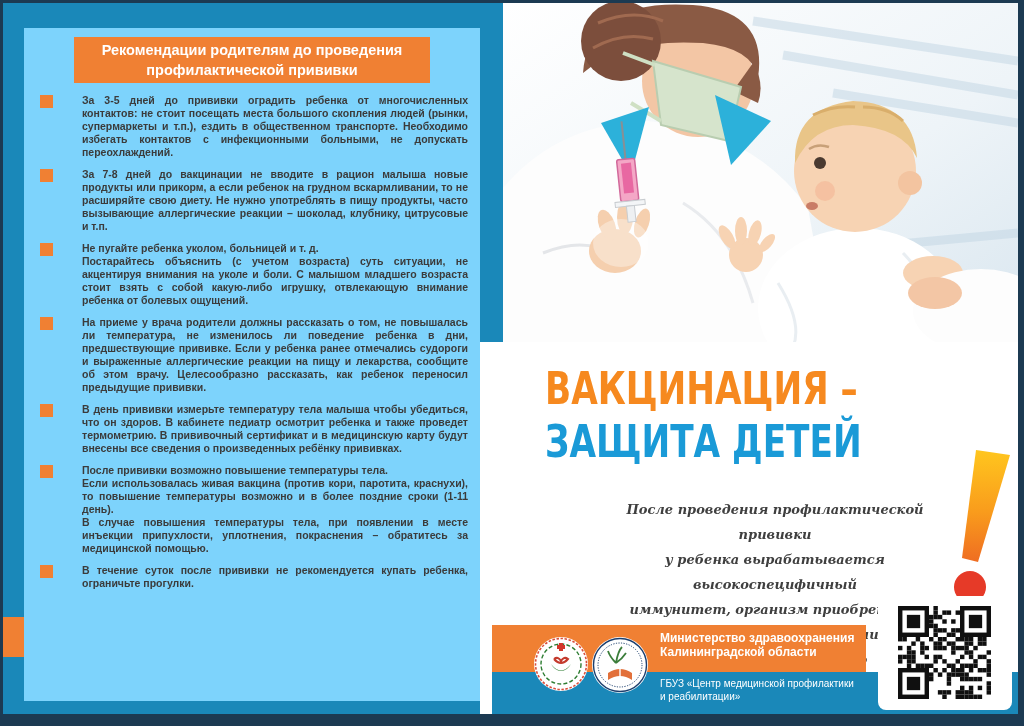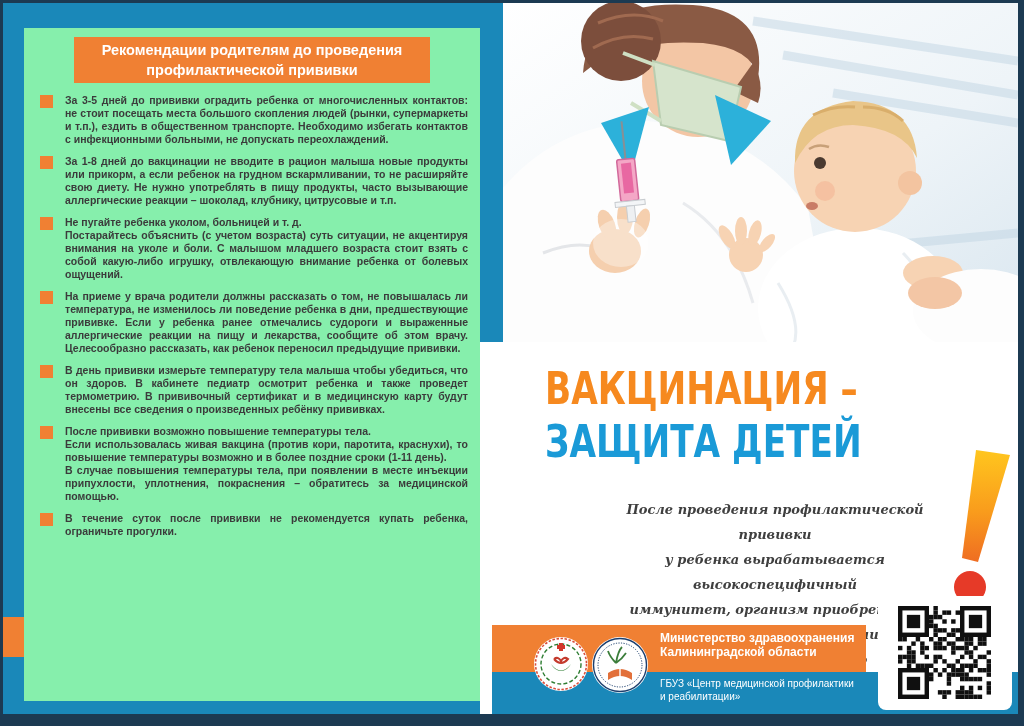--- a/index.html
+++ b/index.html
@@ -1,25 +1,25 @@
 <!DOCTYPE html>
 <html><head>
 <meta charset="utf-8">
 <style>
   html,body{margin:0;padding:0;background:#26343f;}
   .canvas{position:relative;width:1024px;height:726px;background:#1c3a52;overflow:hidden;
           font-family:"Liberation Sans",sans-serif;}
   .teal-base{position:absolute;left:3px;top:3px;width:1015px;height:711px;background:#1a88b9;}
   
-  .panel{position:absolute;left:24px;top:28px;width:456px;height:673px;background:#86efac;}
+  .panel{position:absolute;left:24px;top:28px;width:456px;height:673px;background:#7dd3fc;}
   .header-box{position:absolute;left:50px;top:9px;width:356px;height:46px;background:#f08033;
               color:#fff;font-weight:700;font-size:14.5px;line-height:20px;text-align:center;
               white-space:pre-line;display:flex;align-items:center;justify-content:center;}
   .bullets{position:absolute;left:16px;right:12px;top:66px;margin:0;padding:0;list-style:none;}
-  .bullets li{display:flex;gap:12px;margin-bottom:9px;}
+  .bullets li{display:flex;gap:29px;margin-bottom:9px;}
   .sq{flex:none;width:13px;height:13px;background:#f08033;margin-top:1px;}
   .btxt{flex:1;font-size:10.5px;line-height:13px;font-weight:700;color:#3b3b3b;
         text-align:justify;white-space:pre-line;}
   
   .right-page{position:absolute;left:480px;top:342px;width:538px;height:372px;background:#ffffff;}
   .photo{position:absolute;left:503px;top:3px;width:515px;height:344px;}
   .poster-title{position:absolute;left:545px;top:362px;transform:scaleX(.78);transform-origin:left top;
                 font-family:"DejaVu Sans",sans-serif;font-weight:800;font-size:44px;line-height:53px;
                 letter-spacing:0;white-space:nowrap;}
   .poster-title .t1{color:#f6891f;}
@@ -122,21 +122,21 @@
       <span>Рекомендации родителям до проведения
 профилактической прививки</span>
     </div>
     <ul class="bullets">
       <li>
           <span class="sq"></span>
           <span class="btxt">За 3-5 дней до прививки оградить ребенка от многочисленных контактов: не стоит посещать места большого скопления людей (рынки, супермаркеты и т.п.), ездить в общественном транспорте. Необходимо избегать контактов с инфекционными больными, не допускать переохлаждений.</span>
         </li>
       <li>
           <span class="sq"></span>
-          <span class="btxt">За 1-8 дней до вакцинации не вводите в рацион малыша новые продукты или прикорм, а если ребенок на грудном вскармливании, то не расширяйте свою диету. Не нужно употреблять в пищу продукты, часто вызывающие аллергические реакции – шоколад, клубнику, цитрусовые и т.п.</span>
+          <span class="btxt">За 7-8 дней до вакцинации не вводите в рацион малыша новые продукты или прикорм, а если ребенок на грудном вскармливании, то не расширяйте свою диету. Не нужно употреблять в пищу продукты, часто вызывающие аллергические реакции – шоколад, клубнику, цитрусовые и т.п.</span>
         </li>
       <li>
           <span class="sq"></span>
           <span class="btxt">Не пугайте ребенка уколом, больницей и т. д.
 Постарайтесь объяснить (с учетом возраста) суть ситуации, не акцентируя внимания на уколе и боли. С малышом младшего возраста стоит взять с собой какую-либо игрушку, отвлекающую внимание ребенка от болевых ощущений.</span>
         </li>
       <li>
           <span class="sq"></span>
           <span class="btxt">На приеме у врача родители должны рассказать о том, не повышалась ли температура, не изменилось ли поведение ребенка в дни, предшествующие прививке. Если у ребенка ранее отмечались судороги и выраженные аллергические реакции на пищу и лекарства, сообщите об этом врачу. Целесообразно рассказать, как ребенок переносил предыдущие прививки.</span>
         </li>

